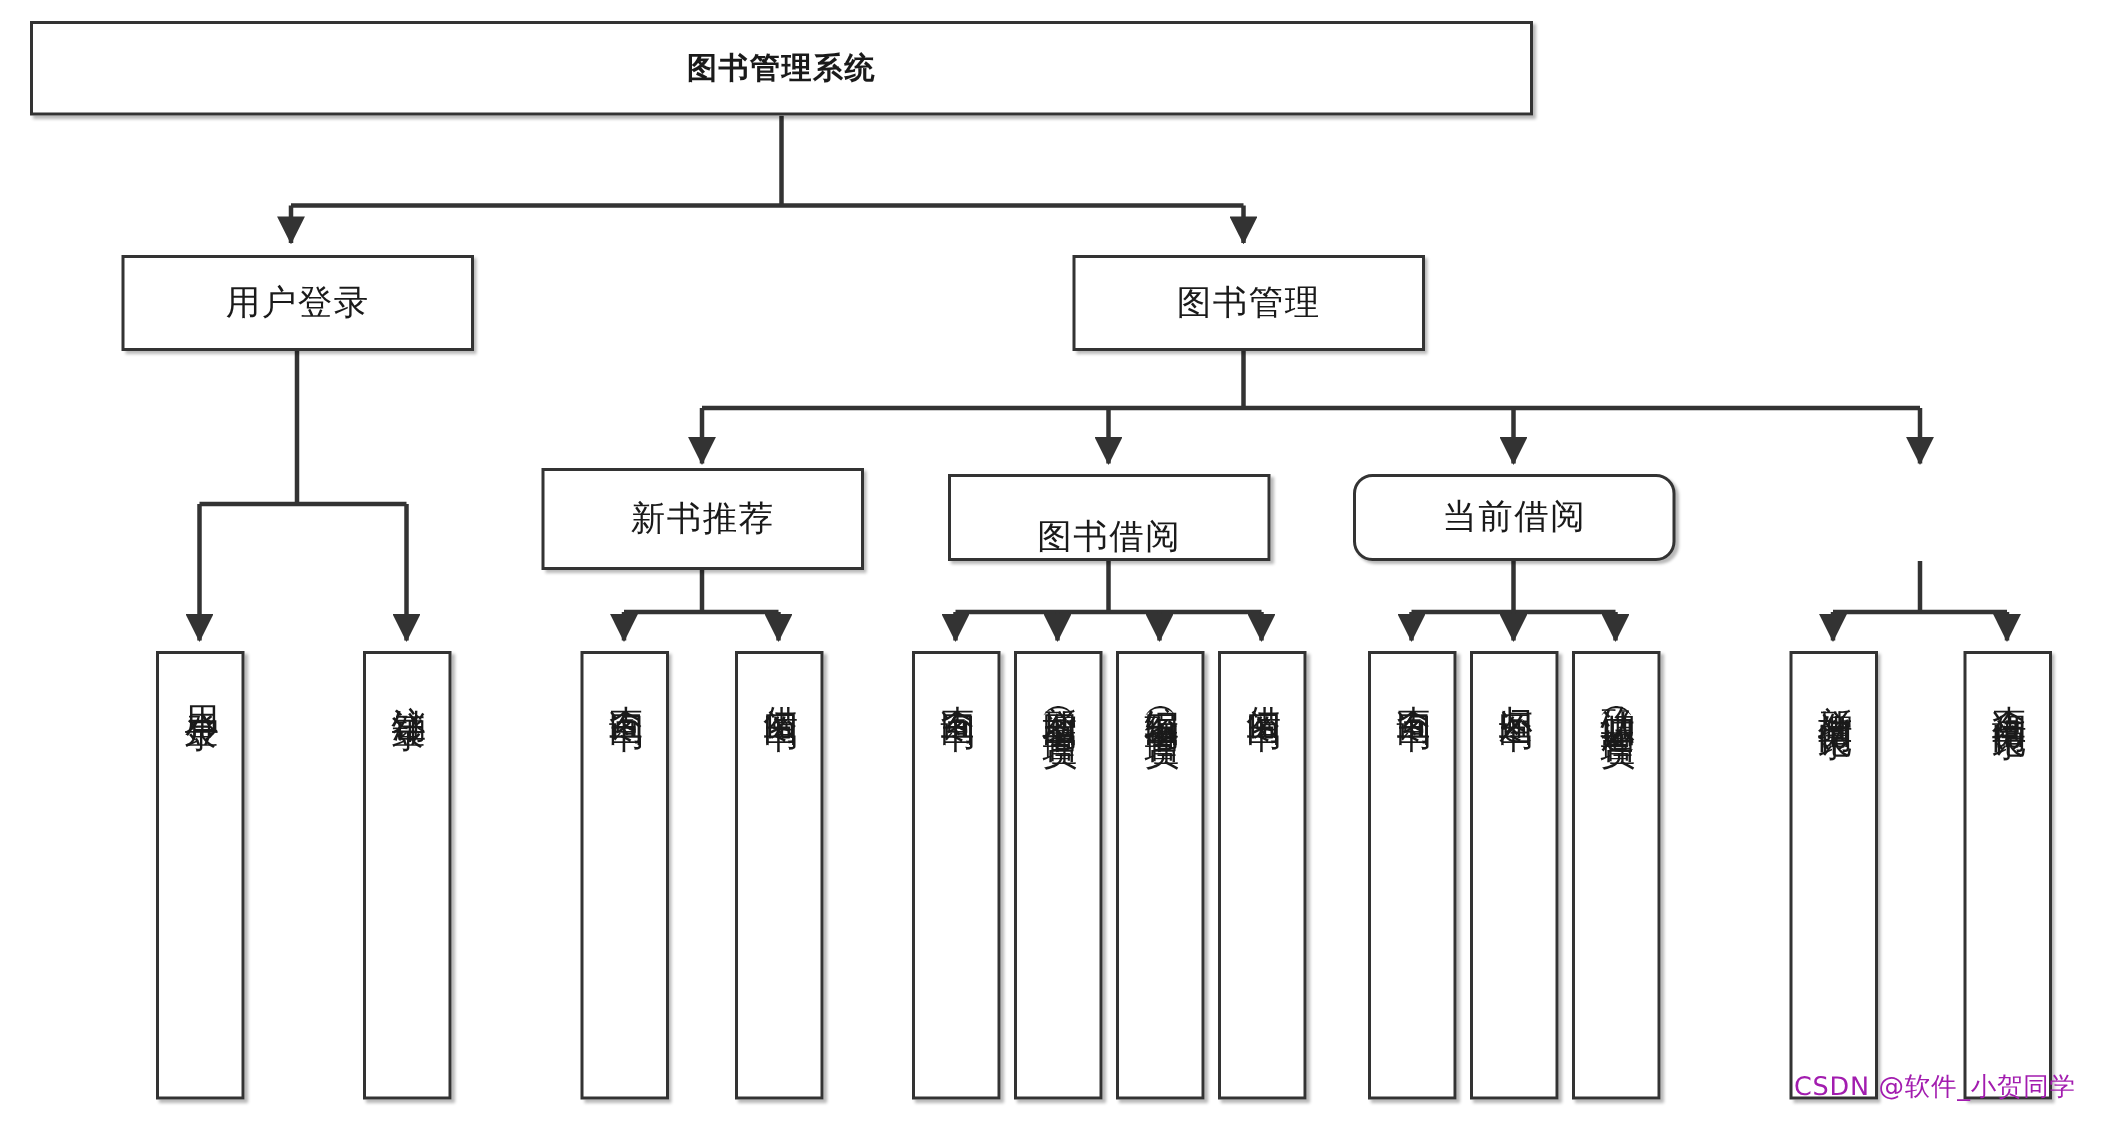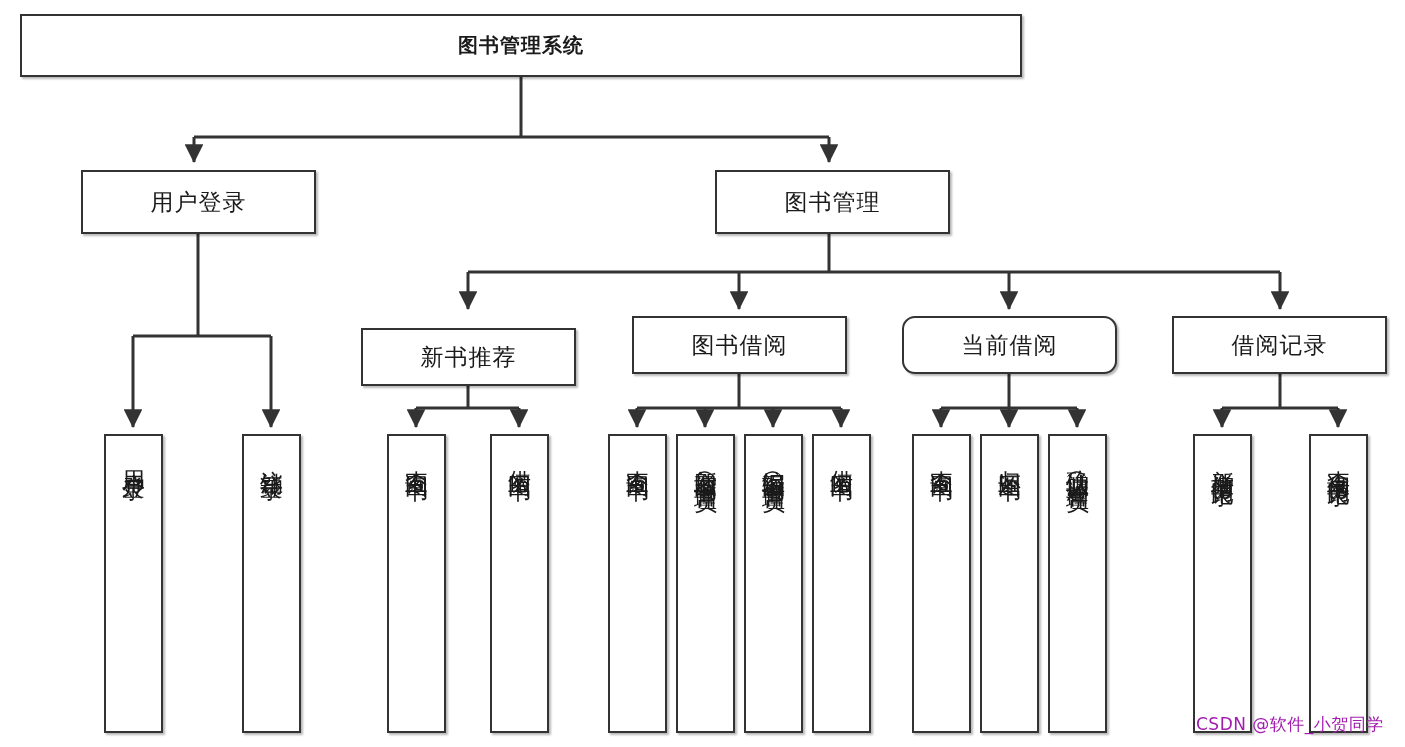--- a/index.html
+++ b/index.html
@@ -137,32 +137,29 @@
     <span class="label">图书管理系统</span>
   </div>
 
   <div class="node h" style="left:81px; top:170px; width:235px; height:64px;">
     <span class="label">用户登录</span>
   </div>
   <div class="node h" style="left:715px; top:170px; width:235px; height:64px;justify-content:center;">
     <span class="label">图书管理</span>
   </div>
 
-  <div class="node h" style="left:361px; top:328px; width:215px; height:58px;">
+  <div class="node h" style="left:361px; top:312px; width:215px; height:68px;">
     <span class="label">新书推荐</span>
   </div>
-  <div class="node h" style="left:632px; top:316px; width:215px; height:58px;">
+  <div class="node h" style="left:632px; top:316px; width:215px; height:58px;align-items:flex-end;">
     <span class="label">图书借阅</span>
   </div>
   <div class="node h" style="left:902px; top:316px; width:215px; height:58px;border-radius:13px;">
     <span class="label">当前借阅</span>
   </div>
-  <div class="node h" style="left:1172px; top:316px; width:215px; height:58px;">
-    <span class="label">借阅记录</span>
-  </div>
 
   <div class="node v" style="left:104px; top:434px; width:59px; height:299px;">
     <span class="label">用户登录</span>
   </div>
   <div class="node v" style="left:242px; top:434px; width:59px; height:299px;">
     <span class="label">注销登录</span>
   </div>
 
   <div class="node v" style="left:387px; top:434px; width:59px; height:299px;">
     <span class="label">查询图书</span>

